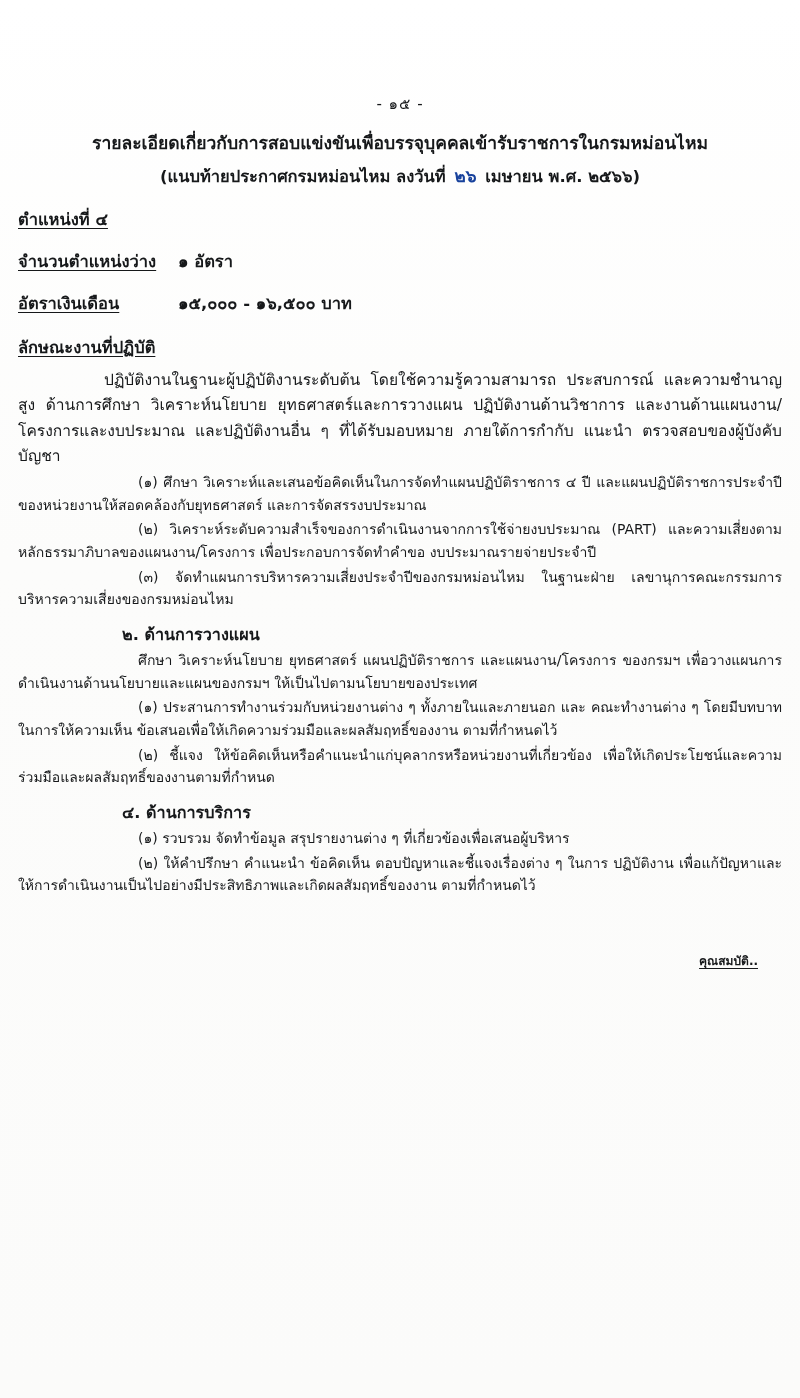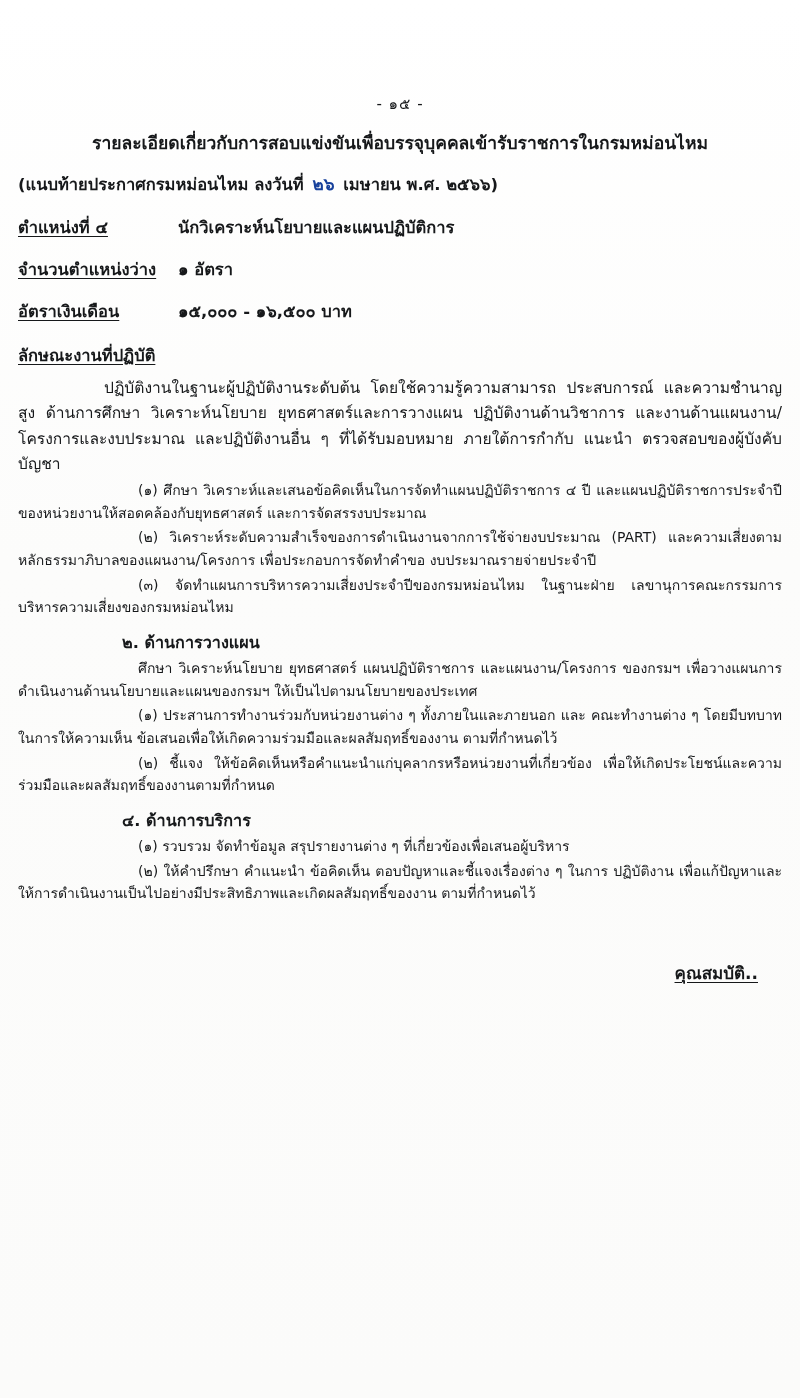--- a/index.html
+++ b/index.html
@@ -39,23 +39,24 @@
     letter-spacing: 1px;
   }
   .doc-title {
     text-align: center;
     font-weight: bold;
     font-size: 17.5px;
     margin-top: 14px;
     line-height: 1.5;
   }
   .doc-subtitle {
+    text-align: center;
     font-weight: bold;
     font-size: 16.5px;
-    margin-top: 16px;
+    margin-top: 8px;
     line-height: 1.5;
   }
   .handwriting {
     color: #17419c;
     font-family: "DejaVu Serif", "Liberation Serif", serif;
     font-weight: bold;
     font-size: 17px;
     padding: 0 3px;
   }
   .field-row {
@@ -101,21 +102,21 @@
   .sub-para {
     font-size: 14px;
     line-height: 1.62;
     margin-top: 2px;
     text-align: justify;
     text-indent: 120px;
   }
   .footer-note {
     margin-top: 54px;
     text-align: right;
-    font-size: 17px;
+    font-size: 12px;
     font-weight: bold;
     text-decoration: underline;
     text-underline-offset: 3px;
     padding-right: 24px;
   }
 </style>
 </head>
 <body>
 
 <div class="page">
@@ -127,21 +128,20 @@
     <div class="doc-title">รายละเอียดเกี่ยวกับการสอบแข่งขันเพื่อบรรจุบุคคลเข้ารับราชการในกรมหม่อนไหม</div>
 
     <div class="doc-subtitle">
       <span>(แนบท้ายประกาศกรมหม่อนไหม ลงวันที่</span>
       <span class="handwriting">๒๖</span>
       <span>เมษายน พ.ศ. ๒๕๖๖)</span>
     </div>
 
     <div class="field-row">
       <div class="field-label">ตำแหน่งที่ ๔</div>
-      <div class="field-value">นักวิเคราะห์นโยบายและแผนปฏิบัติการ</div>
     </div>
 
     <div class="field-row">
       <div class="field-label">จำนวนตำแหน่งว่าง</div>
       <div class="field-value">๑ อัตรา</div>
     </div>
 
     <div class="field-row">
       <div class="field-label">อัตราเงินเดือน</div>
       <div class="field-value">๑๕,๐๐๐ - ๑๖,๕๐๐ บาท</div>

